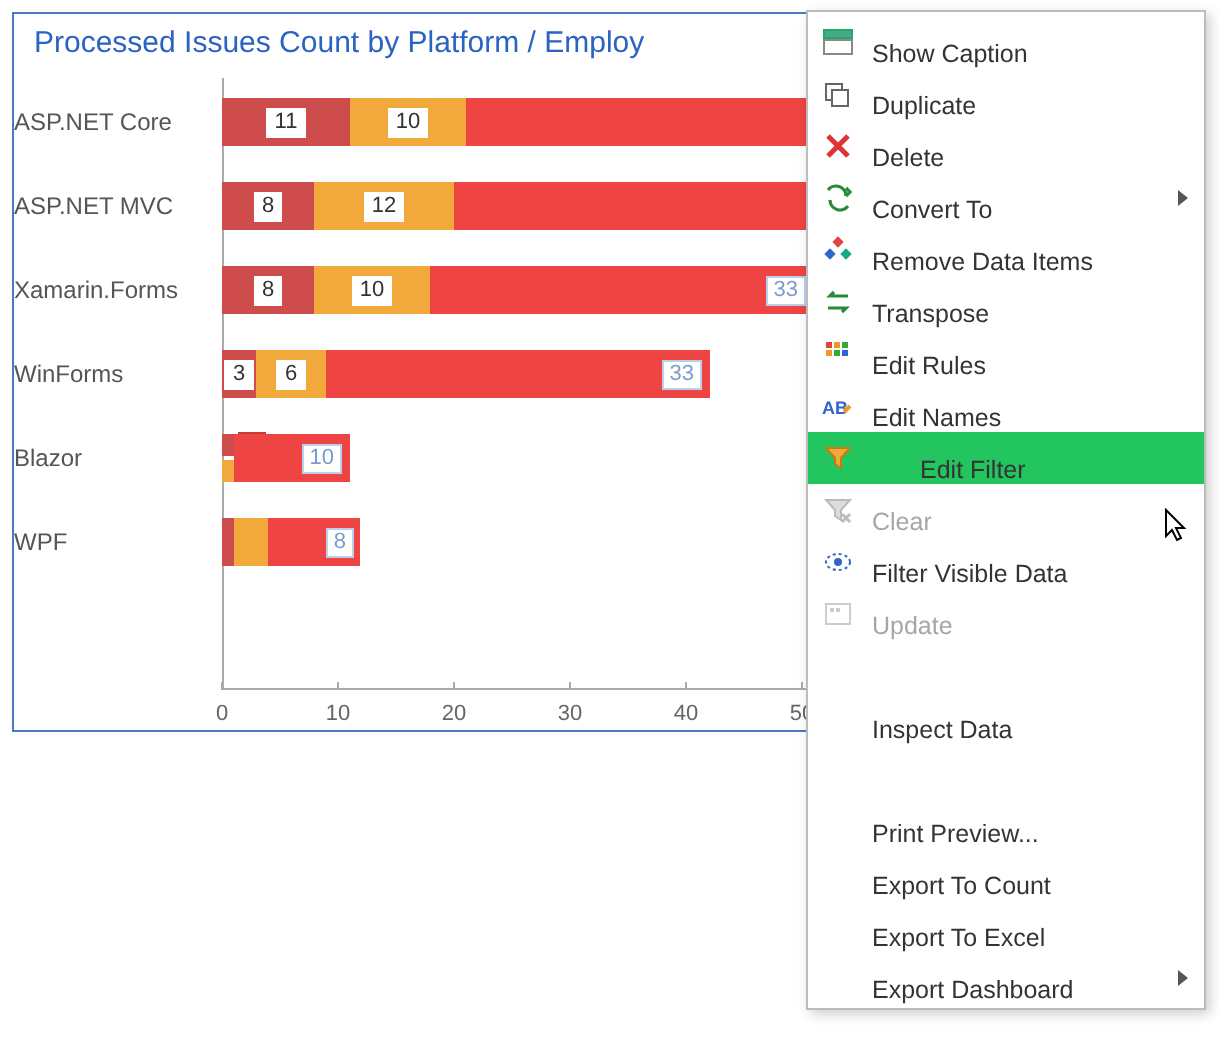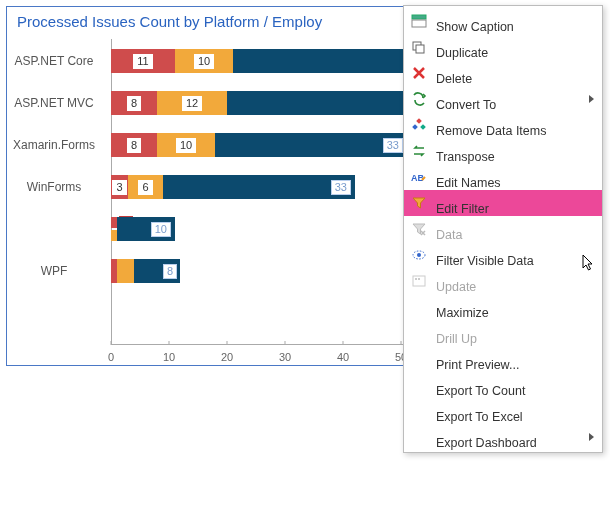--- a/index.html
+++ b/index.html
@@ -32,21 +32,21 @@
   }
   .row {
     position: absolute;
     left: 0; right: 0;
     height: 28px;
   }
   .cat-label {
     position: absolute;
     left: 0; width: 98px;
     top: 0; line-height: 28px;
-    text-align: center;
+    text-align: left;
     color: #555;
     font-size: 12px;
     padding-right: 4px;
   }
   .bar-track {
     position: absolute;
     left: 104px; top: 2px; height: 24px;
     right: 12px;
   }
   .seg {
@@ -62,21 +62,21 @@
     font-size: 11px;
     line-height: 13px;
     padding: 0 3px;
     border: 1px solid rgba(0,0,0,0);
   }
   .val.red { color: #c23a3a; border: 1px solid #c23a3a; }
   .val.orange { color: #d98a1a; border: 1px solid #d98a1a; }
   .val.blue { color: #7a9ccc; border: 1px solid #b9cfee; }
   .seg.red { background: #cf4c4c; }
   .seg.orange { background: #f2a93b; }
-  .seg.blue { background: #0c4a6e; }
+  .seg.blue { background: #ef4444; }
   .axis {
     position: absolute;
     left: 104px; right: 12px;
     bottom: 20px;
     border-top: 1px solid #aaa;
     height: 0;
   }
   .yaxis {
     position: absolute;
     left: 104px; top: 0; bottom: 20px;
@@ -111,21 +111,21 @@
   .menu-item {
     display: flex;
     align-items: center;
     height: 26px;
     padding: 0 8px 0 4px;
     color: #333;
     cursor: default;
     position: relative;
   }
   .menu-item.disabled { color: #a6a6a6; }
-  .menu-item.hover { background: #ec4899; }
+  .menu-item.hover { background: #22c55e; gap: 24px; }
   .menu-icon {
     width: 22px; height: 18px;
     display: flex; align-items: center; justify-content: center;
     margin-right: 6px;
     flex: 0 0 22px;
   }
   .menu-label { flex: 1 1 auto; font-size: 12.5px; margin-top: 12px; }
   .submenu-arrow {
     width: 0; height: 0;
     border-top: 4px solid transparent;
@@ -214,20 +214,21 @@
         <div class="seg orange" style="left:17px;width:35px">
             <span class="val">6</span>
           </div>
         <div class="seg blue" style="left:52px;width:192px">
             <span class="val blue" style="margin-left:auto;margin-right:4px">33</span>
           </div>
       </div>
     </div>
 
     <div class="row" style="top:176px">
+      <div class="cat-label">Blazor</div>
       <div class="bar-track">
         <div class="seg red" style="left:0;width:6px;top:0;height:11px"></div>
         <span class="val red" style="position:absolute;left:8px;top:-1px">1</span>
         <div class="seg orange" style="left:0;width:6px;top:13px;height:11px"></div>
         <div class="seg blue" style="left:6px;width:58px;top:0;height:24px">
             <span class="val blue" style="margin-left:auto;margin-right:4px">10</span>
           </div>
       </div>
     </div>
 
@@ -311,20 +312,33 @@
   <div class="menu-item">
     <span class="menu-icon">
         <svg width="16" height="14">
           <path d="M3 10h9l-2 2M13 4H4l2-2" stroke="#2a8a3a" stroke-width="1.6" fill="none"></path>
         </svg>
       </span>
     <span class="menu-label">Transpose</span>
   </div>
   <div class="menu-item">
     <span class="menu-icon">
+        <svg width="14" height="14">
+          <rect x="1" y="1" width="3" height="3" fill="#d44"></rect>
+          <rect x="5" y="1" width="3" height="3" fill="#e92"></rect>
+          <rect x="9" y="1" width="3" height="3" fill="#3a3"></rect>
+          <rect x="1" y="5" width="3" height="3" fill="#e92"></rect>
+          <rect x="5" y="5" width="3" height="3" fill="#3a3"></rect>
+          <rect x="9" y="5" width="3" height="3" fill="#36c"></rect>
+        </svg>
+      </span>
+    <span class="menu-label">Edit Rules</span>
+  </div>
+  <div class="menu-item">
+    <span class="menu-icon">
         <svg width="16" height="12">
           <text x="0" y="10" font-size="9" fill="#36c" font-weight="bold">AB</text>
           <path d="M11 9l3-3" stroke="#e92" stroke-width="2"></path>
         </svg>
       </span>
     <span class="menu-label">Edit Names</span>
   </div>
   <div class="menu-item hover">
     <span class="menu-icon">
         <svg width="14" height="14">
@@ -333,21 +347,21 @@
       </span>
     <span class="menu-label">Edit Filter</span>
   </div>
   <div class="menu-item disabled">
     <span class="menu-icon">
         <svg width="14" height="14">
           <path d="M1 2h12l-4.5 5v5l-3-2V7z" fill="#ddd" stroke="#bbb"></path>
           <path d="M9 9l4 4M13 9l-4 4" stroke="#bbb" stroke-width="1.5"></path>
         </svg>
       </span>
-    <span class="menu-label">Data</span>
+    <span class="menu-label">Clear</span>
   </div>
   <div class="menu-item">
     <span class="menu-icon">
         <svg width="16" height="12">
           <ellipse cx="8" cy="6" rx="6" ry="4" fill="none" stroke="#36c" stroke-dasharray="1.5 1.5"></ellipse>
           <circle cx="8" cy="6" r="2" fill="#36c"></circle>
         </svg>
       </span>
     <span class="menu-label">Filter Visible Data</span>
   </div>
@@ -356,25 +370,27 @@
         <svg width="14" height="12">
           <rect x="1" y="1" width="12" height="10" fill="none" stroke="#ccc"></rect>
           <rect x="3" y="3" width="2" height="2" fill="#ccc"></rect>
           <rect x="6" y="3" width="2" height="2" fill="#ccc"></rect>
         </svg>
       </span>
     <span class="menu-label">Update</span>
   </div>
   <div class="menu-item">
     <span class="menu-icon"></span>
-    <span class="menu-label">Maximize</span>
+  </div>
+  <div class="menu-item">
+    <span class="menu-icon"></span>
+    <span class="menu-label">Inspect Data</span>
   </div>
   <div class="menu-item disabled">
     <span class="menu-icon"></span>
-    <span class="menu-label">Drill Up</span>
   </div>
   <div class="menu-item">
     <span class="menu-icon"></span>
     <span class="menu-label">Print Preview...</span>
   </div>
   <div class="menu-item">
     <span class="menu-icon"></span>
     <span class="menu-label">Export To Count</span>
   </div>
   <div class="menu-item">

